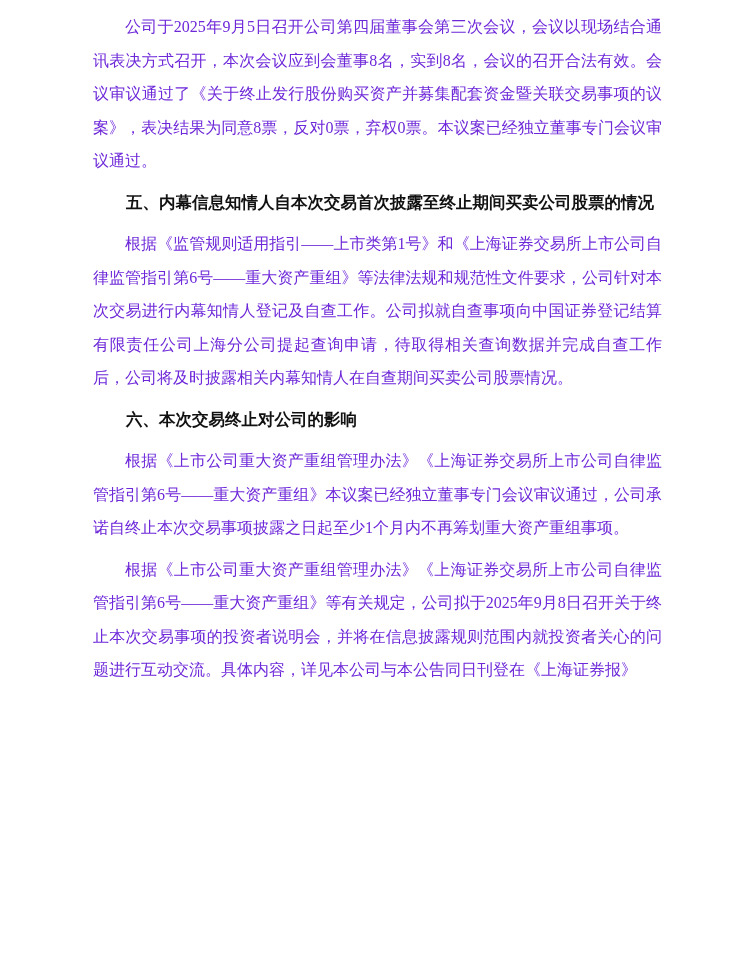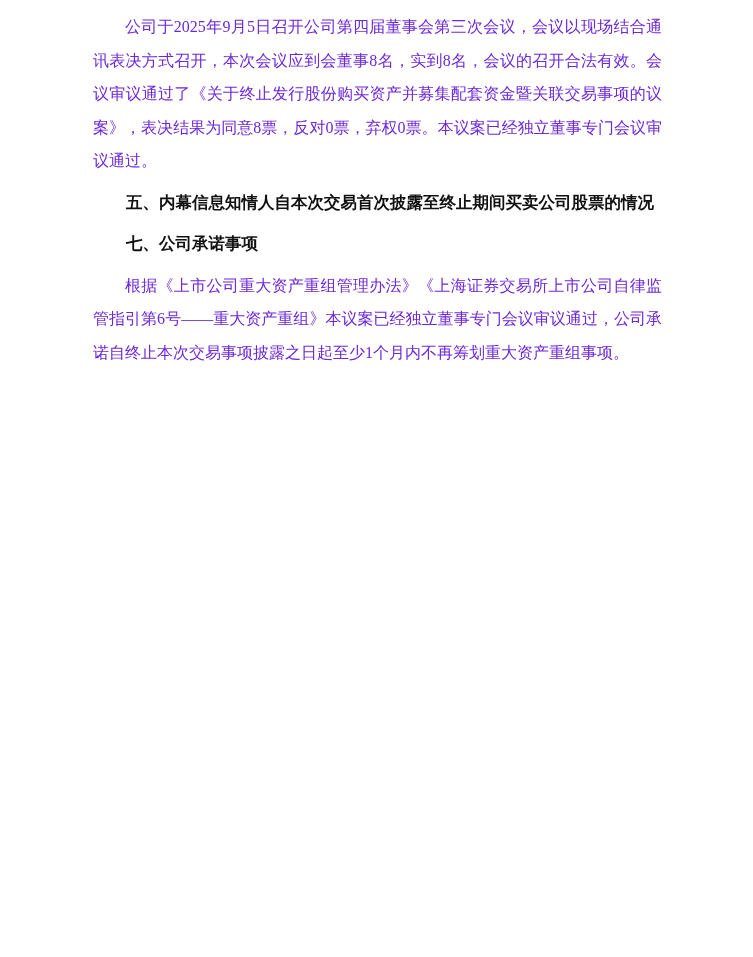--- a/index.html
+++ b/index.html
@@ -40,15 +40,17 @@
     margin: 0 0 8px 0;
     white-space: nowrap;
   }
 </style>
 </head>
 <body>
 
 <main class="page">
   <p class="para">公司于2025年9月5日召开公司第四届董事会第三次会议，会议以现场结合通讯表决方式召开，本次会议应到会董事8名，实到8名，会议的召开合法有效。会议审议通过了《关于终止发行股份购买资产并募集配套资金暨关联交易事项的议案》，表决结果为同意8票，反对0票，弃权0票。本议案已经独立董事专门会议审议通过。</p>
   <h2 class="heading">五、内幕信息知情人自本次交易首次披露至终止期间买卖公司股票的情况</h2>
-  <h2 class="heading">七、公司承诺事项</h2>
+  <p class="para">根据《监管规则适用指引——上市类第1号》和《上海证券交易所上市公司自律监管指引第6号——重大资产重组》等法律法规和规范性文件要求，公司针对本次交易进行内幕知情人登记及自查工作。公司拟就自查事项向中国证券登记结算有限责任公司上海分公司提起查询申请，待取得相关查询数据并完成自查工作后，公司将及时披露相关内幕知情人在自查期间买卖公司股票情况。</p>
+  <h2 class="heading">六、本次交易终止对公司的影响</h2>
   <p class="para">根据《上市公司重大资产重组管理办法》《上海证券交易所上市公司自律监管指引第6号——重大资产重组》本议案已经独立董事专门会议审议通过，公司承诺自终止本次交易事项披露之日起至少1个月内不再筹划重大资产重组事项。</p>
+  <p class="para">根据《上市公司重大资产重组管理办法》《上海证券交易所上市公司自律监管指引第6号——重大资产重组》等有关规定，公司拟于2025年9月8日召开关于终止本次交易事项的投资者说明会，并将在信息披露规则范围内就投资者关心的问题进行互动交流。具体内容，详见本公司与本公告同日刊登在《上海证券报》</p>
 </main>
 
 </body></html>

